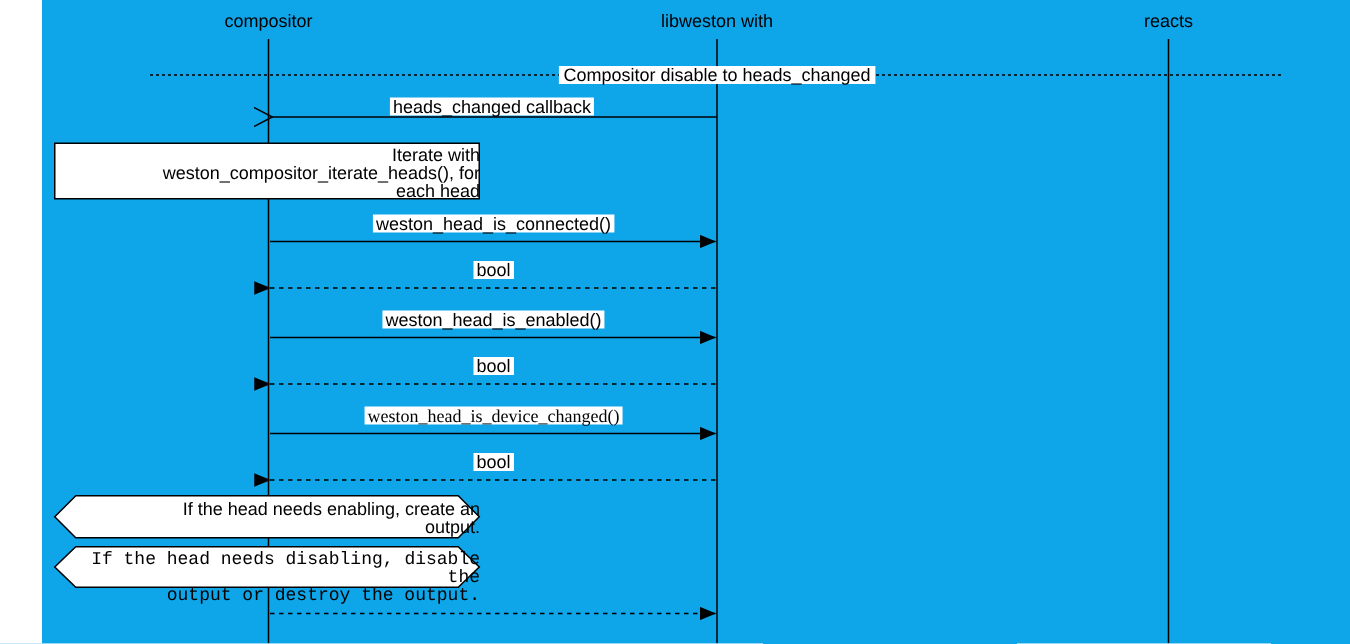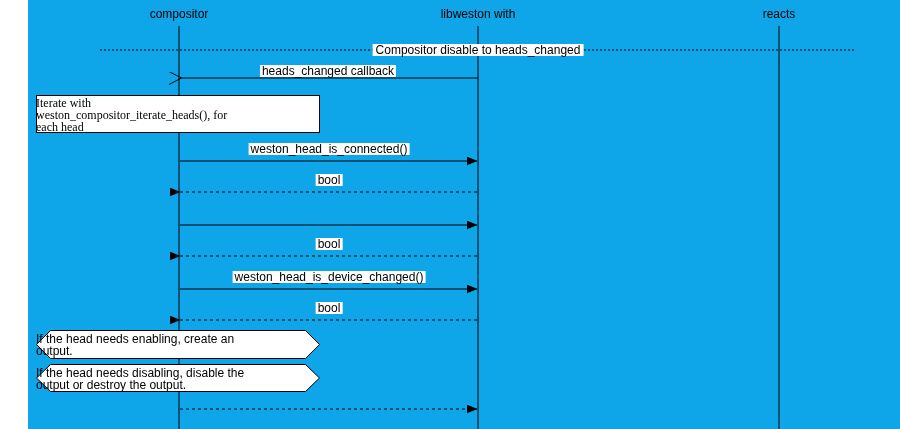--- a/index.html
+++ b/index.html
@@ -52,30 +52,29 @@
     white-space: nowrap;
     transform: translate(-50%, -50%);
     background: #ffffff;
     padding: 0 3px;
     color: #000000;
   }
   .note-text {
     position: absolute;
     font-size: 12px;
     line-height: 12px;
-    text-align: left;
+    text-align: right;
     color: #000000;
     white-space: pre-line;
-    font-family: Liberation Serif, serif;
   }
   .hex-text {
     position: absolute;
     font-size: 12px;
     line-height: 12px;
-    text-align: left;
+    text-align: right;
     color: #000000;
     white-space: pre-line;
   }
 </style>
 </head>
 <body>
 
 <div id="diagram">
 
   <svg class="layer" viewBox="0 0 900 429">
@@ -151,30 +150,31 @@
   <div class="participant-label" style="left:751px; top:8px;">reacts</div>
 
   <div class="divider-label" style="left:450px; top:50px;">Compositor disable to heads_changed</div>
 
   <div class="msg-label" style="left:300px; top:65px;">heads_changed callback</div>
 
   <div class="msg-label" style="left:301px; top:143px;">weston_head_is_connected()</div>
 
   <div class="msg-label" style="left:301px; top:174px;">bool</div>
 
+  <div class="msg-label" style="left:301px; top:207px;">weston_head_is_enabled()</div>
 
   <div class="msg-label" style="left:301px; top:238px;">bool</div>
 
-  <div class="msg-label" style="left:301px; top:271px;">weston_head_is_device_changed()</div>
+  <div class="msg-label" style="left:301px; top:271px;font-family:Liberation Serif, serif;">weston_head_is_device_changed()</div>
 
   <div class="msg-label" style="left:301px; top:302px;">bool</div>
 
   <div class="note-text" style="left:8px; top:97px; width:284px;">Iterate with
 weston_compositor_iterate_heads(), for
 each head</div>
 
   <div class="hex-text" style="left:8px; top:333px; width:284px;">If the head needs enabling, create an
 output.</div>
 
-  <div class="hex-text" style="left:8px; top:367px; width:284px;">If the head needs disabling, disable the
+  <div class="hex-text" style="left:8px; top:367px; width:284px;font-family:Liberation Mono, monospace;">If the head needs disabling, disable the
 output or destroy the output.</div>
 
 </div>
 
 </body></html>

